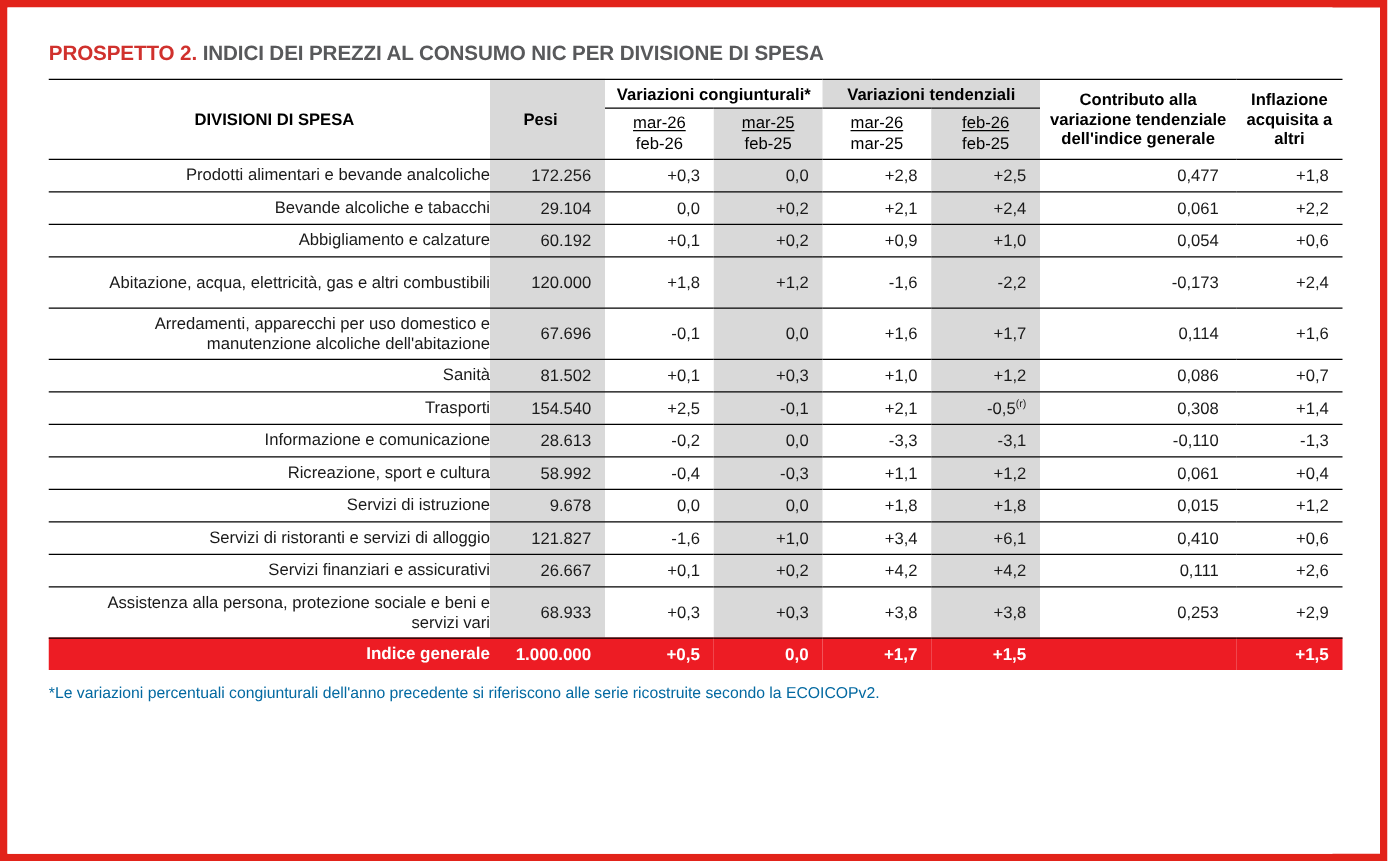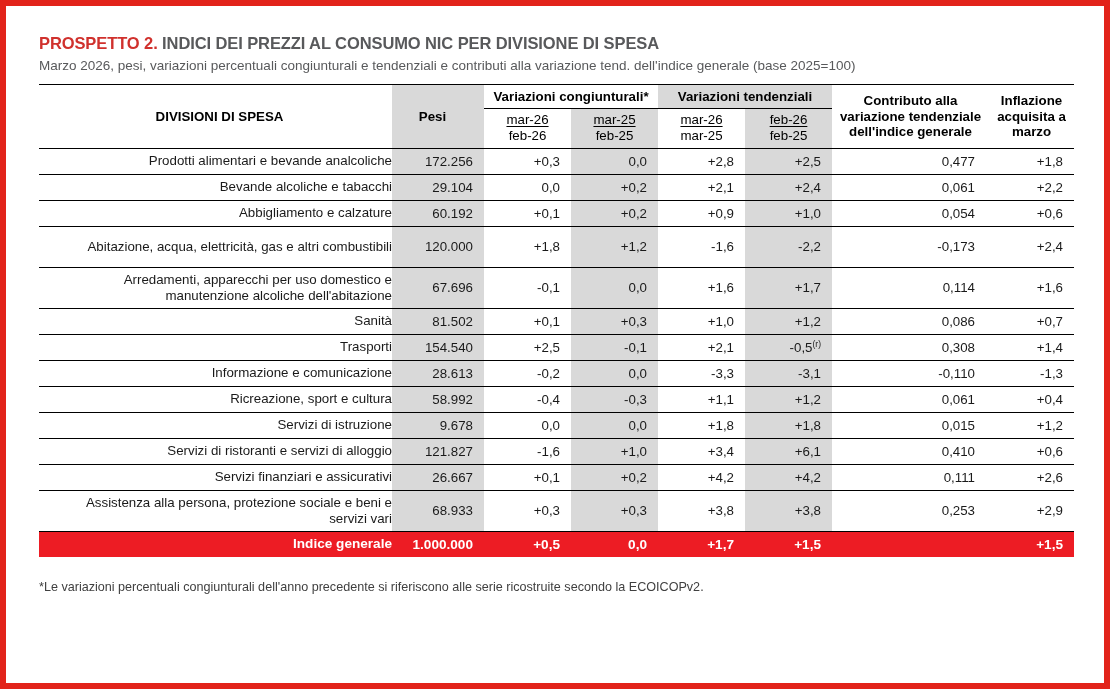--- a/index.html
+++ b/index.html
@@ -169,59 +169,58 @@
     height: 25px;
     border-bottom: none;
     border-top: 1px solid #000;
     font-size: 13.6px;
   }
   tr.total td.label { padding-left: 8px !important; }
   tr.total td.num   { padding-right: 11px !important; }
 
   
   .footnotes {
-    margin-top: 21px;
+    margin-top: 9px;
     font-size: 12.6px;
-    color: #404040;
+    color: #0369a1;
     line-height: 1.55;
   }
   .footnotes div { white-space: nowrap; }
   .footnotes sup { font-size: 8.5px; vertical-align: super; line-height: 0; }
 </style>
 </head>
 <body>
 
 <div id="page">
   <div id="inner">
 
     <div class="title-line">
       <span class="title-prefix">PROSPETTO 2.</span>
       <span>INDICI DEI PREZZI AL CONSUMO NIC PER DIVISIONE DI SPESA</span>
     </div>
-    <div class="subtitle">Marzo 2026, pesi, variazioni percentuali congiunturali e tendenziali e contributi alla variazione tend. dell'indice generale (base 2025=100)</div>
 
     <table class="prospetto">
       <colgroup>
         <col class="c-div">
           <col class="c-pesi">
           <col class="c-cong1">
           <col class="c-cong2">
         <col class="c-tend1">
           <col class="c-tend2">
           <col class="c-contr">
           <col class="c-infl">
       </colgroup>
       <thead>
         <tr class="hrow-group">
           <td class="div-head hdr-top-rule hdr-bot-rule" rowspan="2">DIVISIONI DI SPESA</td>
           <td class="pesi-head shade hdr-top-rule hdr-bot-rule" rowspan="2">Pesi</td>
           <td class="grp-label grp-under hdr-top-rule" colspan="2">Variazioni congiunturali*</td>
           <td class="grp-label grp-under shade hdr-top-rule" colspan="2">Variazioni tendenziali</td>
           <td class="big-head hdr-top-rule hdr-bot-rule" rowspan="2">Contributo alla variazione tendenziale dell'indice generale</td>
-          <td class="big-head hdr-top-rule hdr-bot-rule" rowspan="2">Inflazione acquisita a marzo</td>
+          <td class="big-head hdr-top-rule hdr-bot-rule" rowspan="2">Inflazione acquisita a altri</td>
         </tr>
         <tr class="hrow-sub">
           <td class="sub-head hdr-bot-rule">
             <span class="num">mar-26</span>
             <span class="den">feb-26</span>
           </td>
           <td class="sub-head shade hdr-bot-rule">
             <span class="num">mar-25</span>
             <span class="den">feb-25</span>
           </td>

